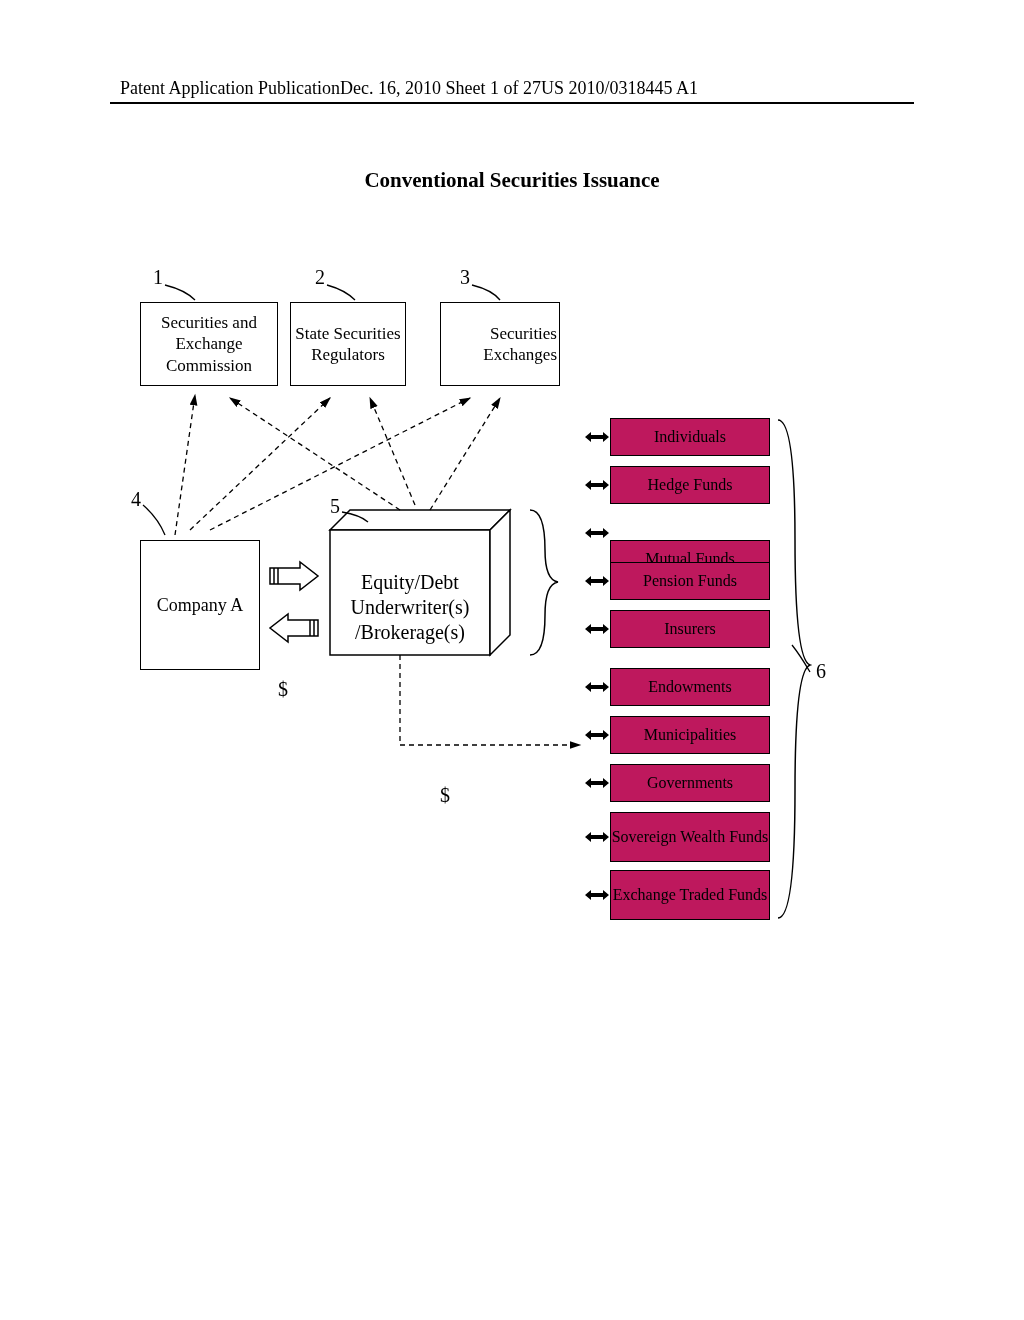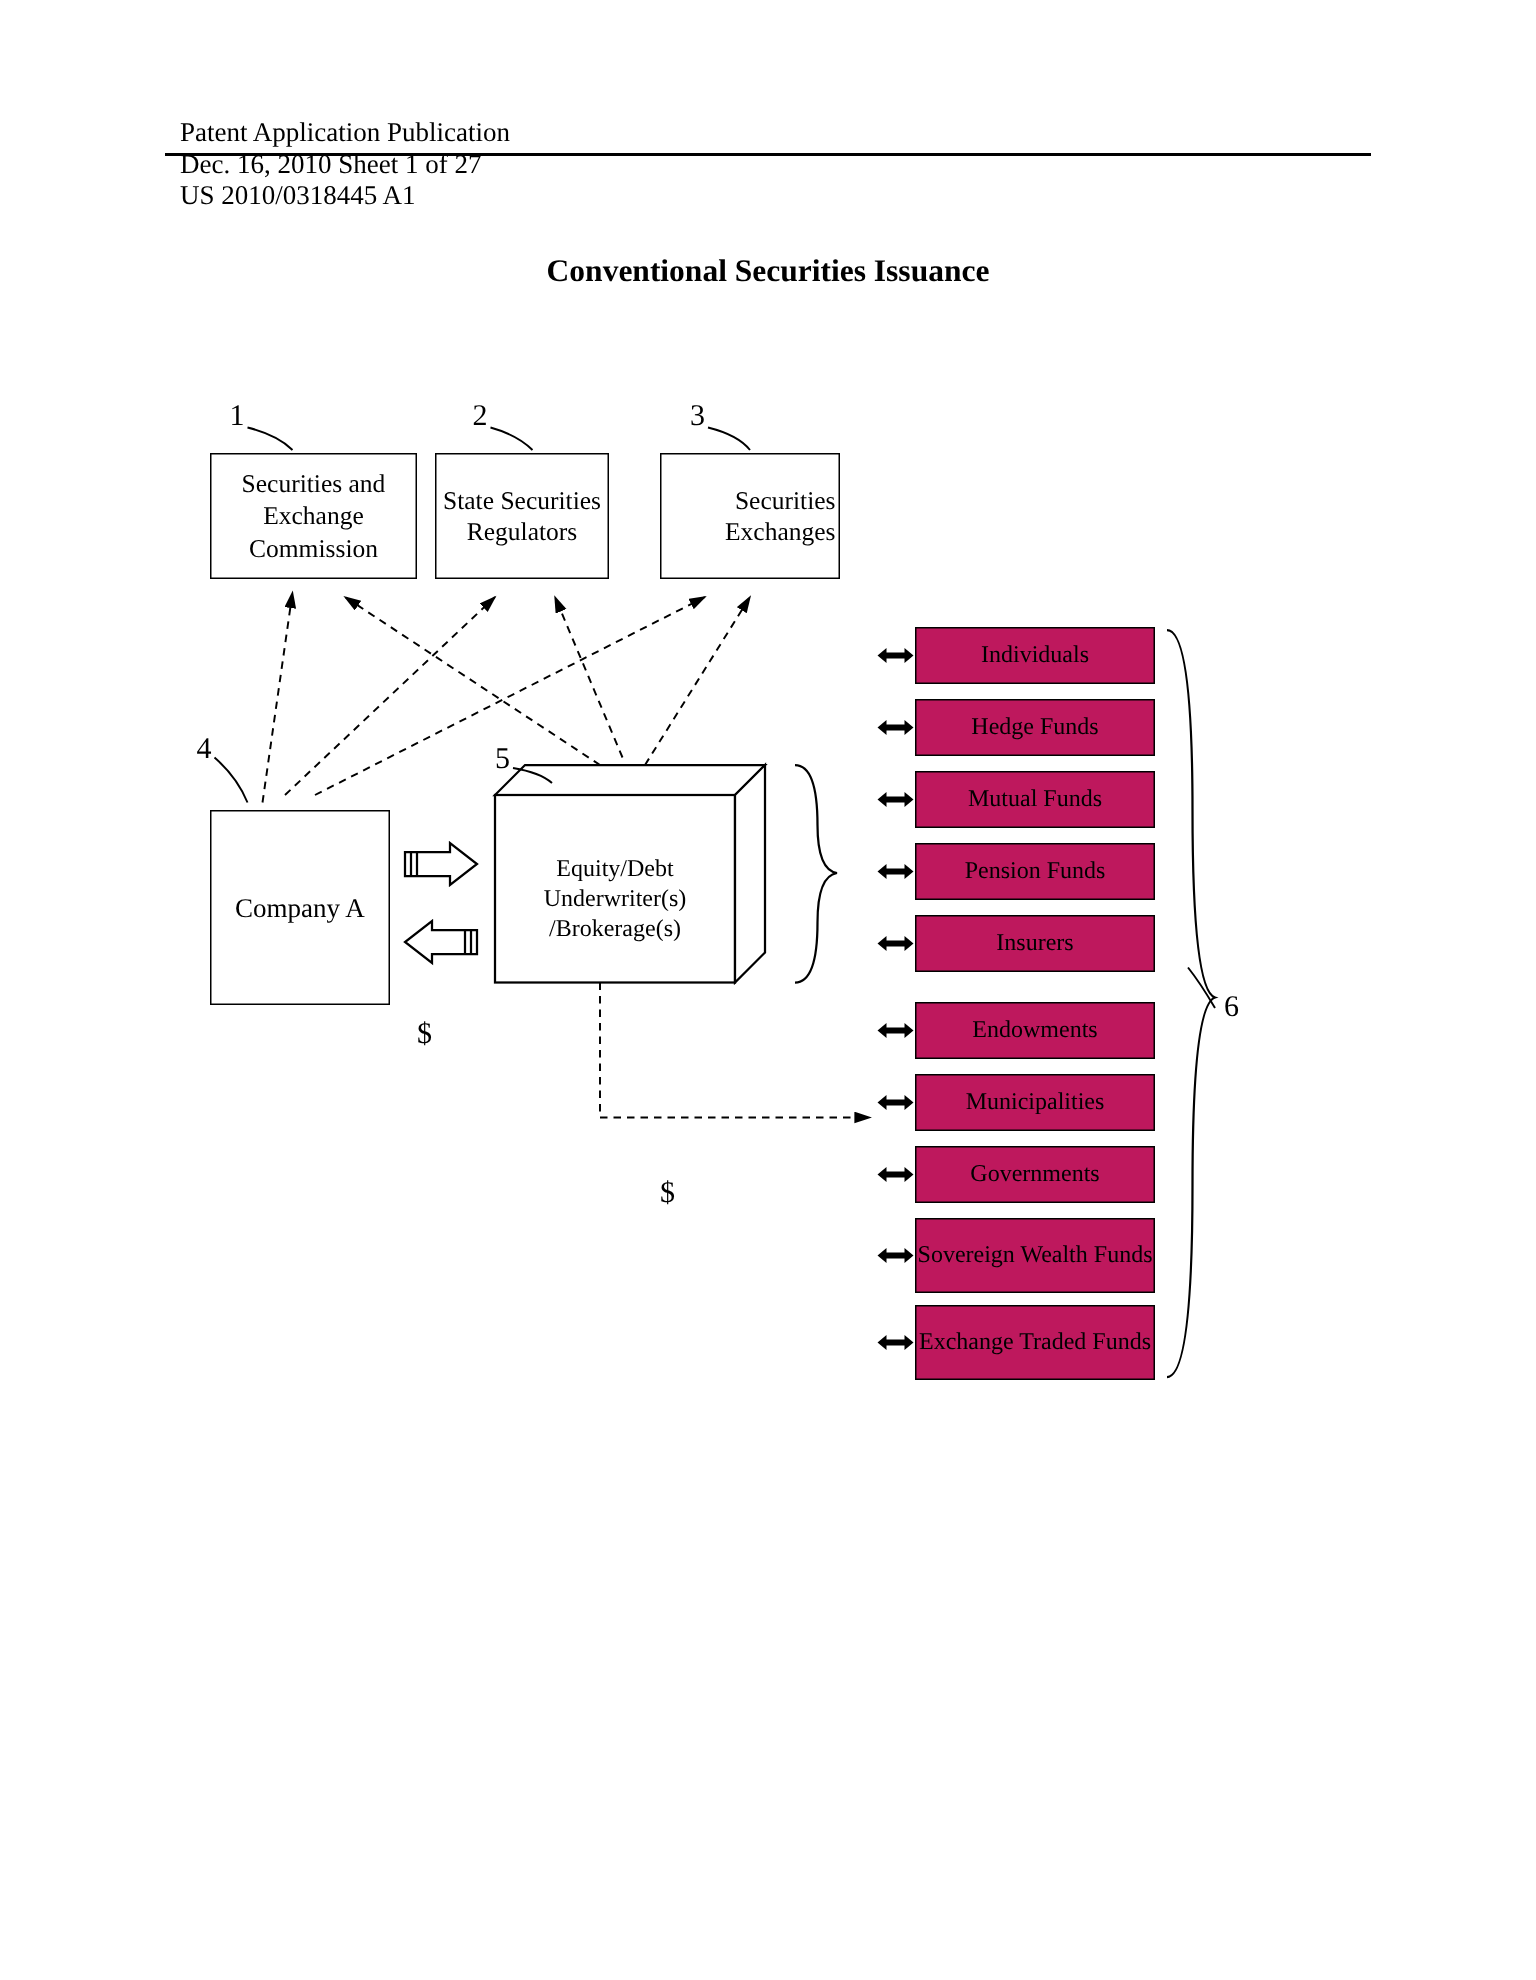--- a/index.html
+++ b/index.html
@@ -12,21 +12,20 @@
   color: #000;
 }
 .header {
   position: absolute;
   top: 78px;
   left: 0;
   width: 1024px;
   font-size: 18px;
   display: flex;
   padding: 0 110px 0 120px;
-  flex-direction: column;
 }
 .header-rule {
   position: absolute;
   top: 102px;
   left: 110px;
   width: 804px;
   height: 2px;
   background: #000;
 }
 .diagram-title {
@@ -114,21 +113,21 @@
 
 <div class="box" style="left:140px; top:540px; width:120px; height:130px; font-size:18px;">Company A</div>
 
 <svg class="overlay">
   <g stroke="#000" stroke-width="1.5" fill="#fff">
     <polygon points="330,530 490,530 510,510 350,510"></polygon>
     <rect x="330" y="530" width="160" height="125"></rect>
     <polygon points="490,530 510,510 510,635 490,655"></polygon>
   </g>
 </svg>
-<div style="position:absolute; left:340px; top:570px; width:140px; text-align:center; font-size:16px; line-height:1.25;">Equity/Debt Underwriter(s) /Brokerage(s)</div>
+<div style="position:absolute; left:340px; top:570px; width:140px; text-align:center; font-size:20px; line-height:1.25;">Equity/Debt Underwriter(s) /Brokerage(s)</div>
 
 <svg class="overlay">
   <g stroke="#000" stroke-width="1.5" fill="#fff">
     <polygon points="270,568 300,568 300,562 318,576 300,590 300,584 270,584"></polygon>
     <line x1="274" y1="568" x2="274" y2="584"></line>
     <line x1="278" y1="568" x2="278" y2="584"></line>
   </g>
 </svg>
 <svg class="overlay">
   <g stroke="#000" stroke-width="1.5" fill="#fff">
@@ -136,21 +135,21 @@
     <line x1="314" y1="620" x2="314" y2="636"></line>
     <line x1="310" y1="620" x2="310" y2="636"></line>
   </g>
 </svg>
 
 <div class="dollar" style="left:278px; top:678px;">$</div>
 <div class="dollar" style="left:440px; top:784px;">$</div>
 
 <div class="investor" style="top:418px;">Individuals</div>
 <div class="investor" style="top:466px;">Hedge Funds</div>
-<div class="investor" style="top:514px;">Mutual Funds</div>
+<div class="investor" style="top:540px;">Mutual Funds</div>
 <div class="investor" style="top:562px;">Pension Funds</div>
 <div class="investor" style="top:610px;">Insurers</div>
 <div class="investor" style="top:668px;">Endowments</div>
 <div class="investor" style="top:716px;">Municipalities</div>
 <div class="investor" style="top:764px;">Governments</div>
 <div class="investor tall" style="top:812px;">Sovereign Wealth Funds</div>
 <div class="investor tall" style="top:870px;">Exchange Traded Funds</div>
 
 <svg class="overlay">
   <defs>

